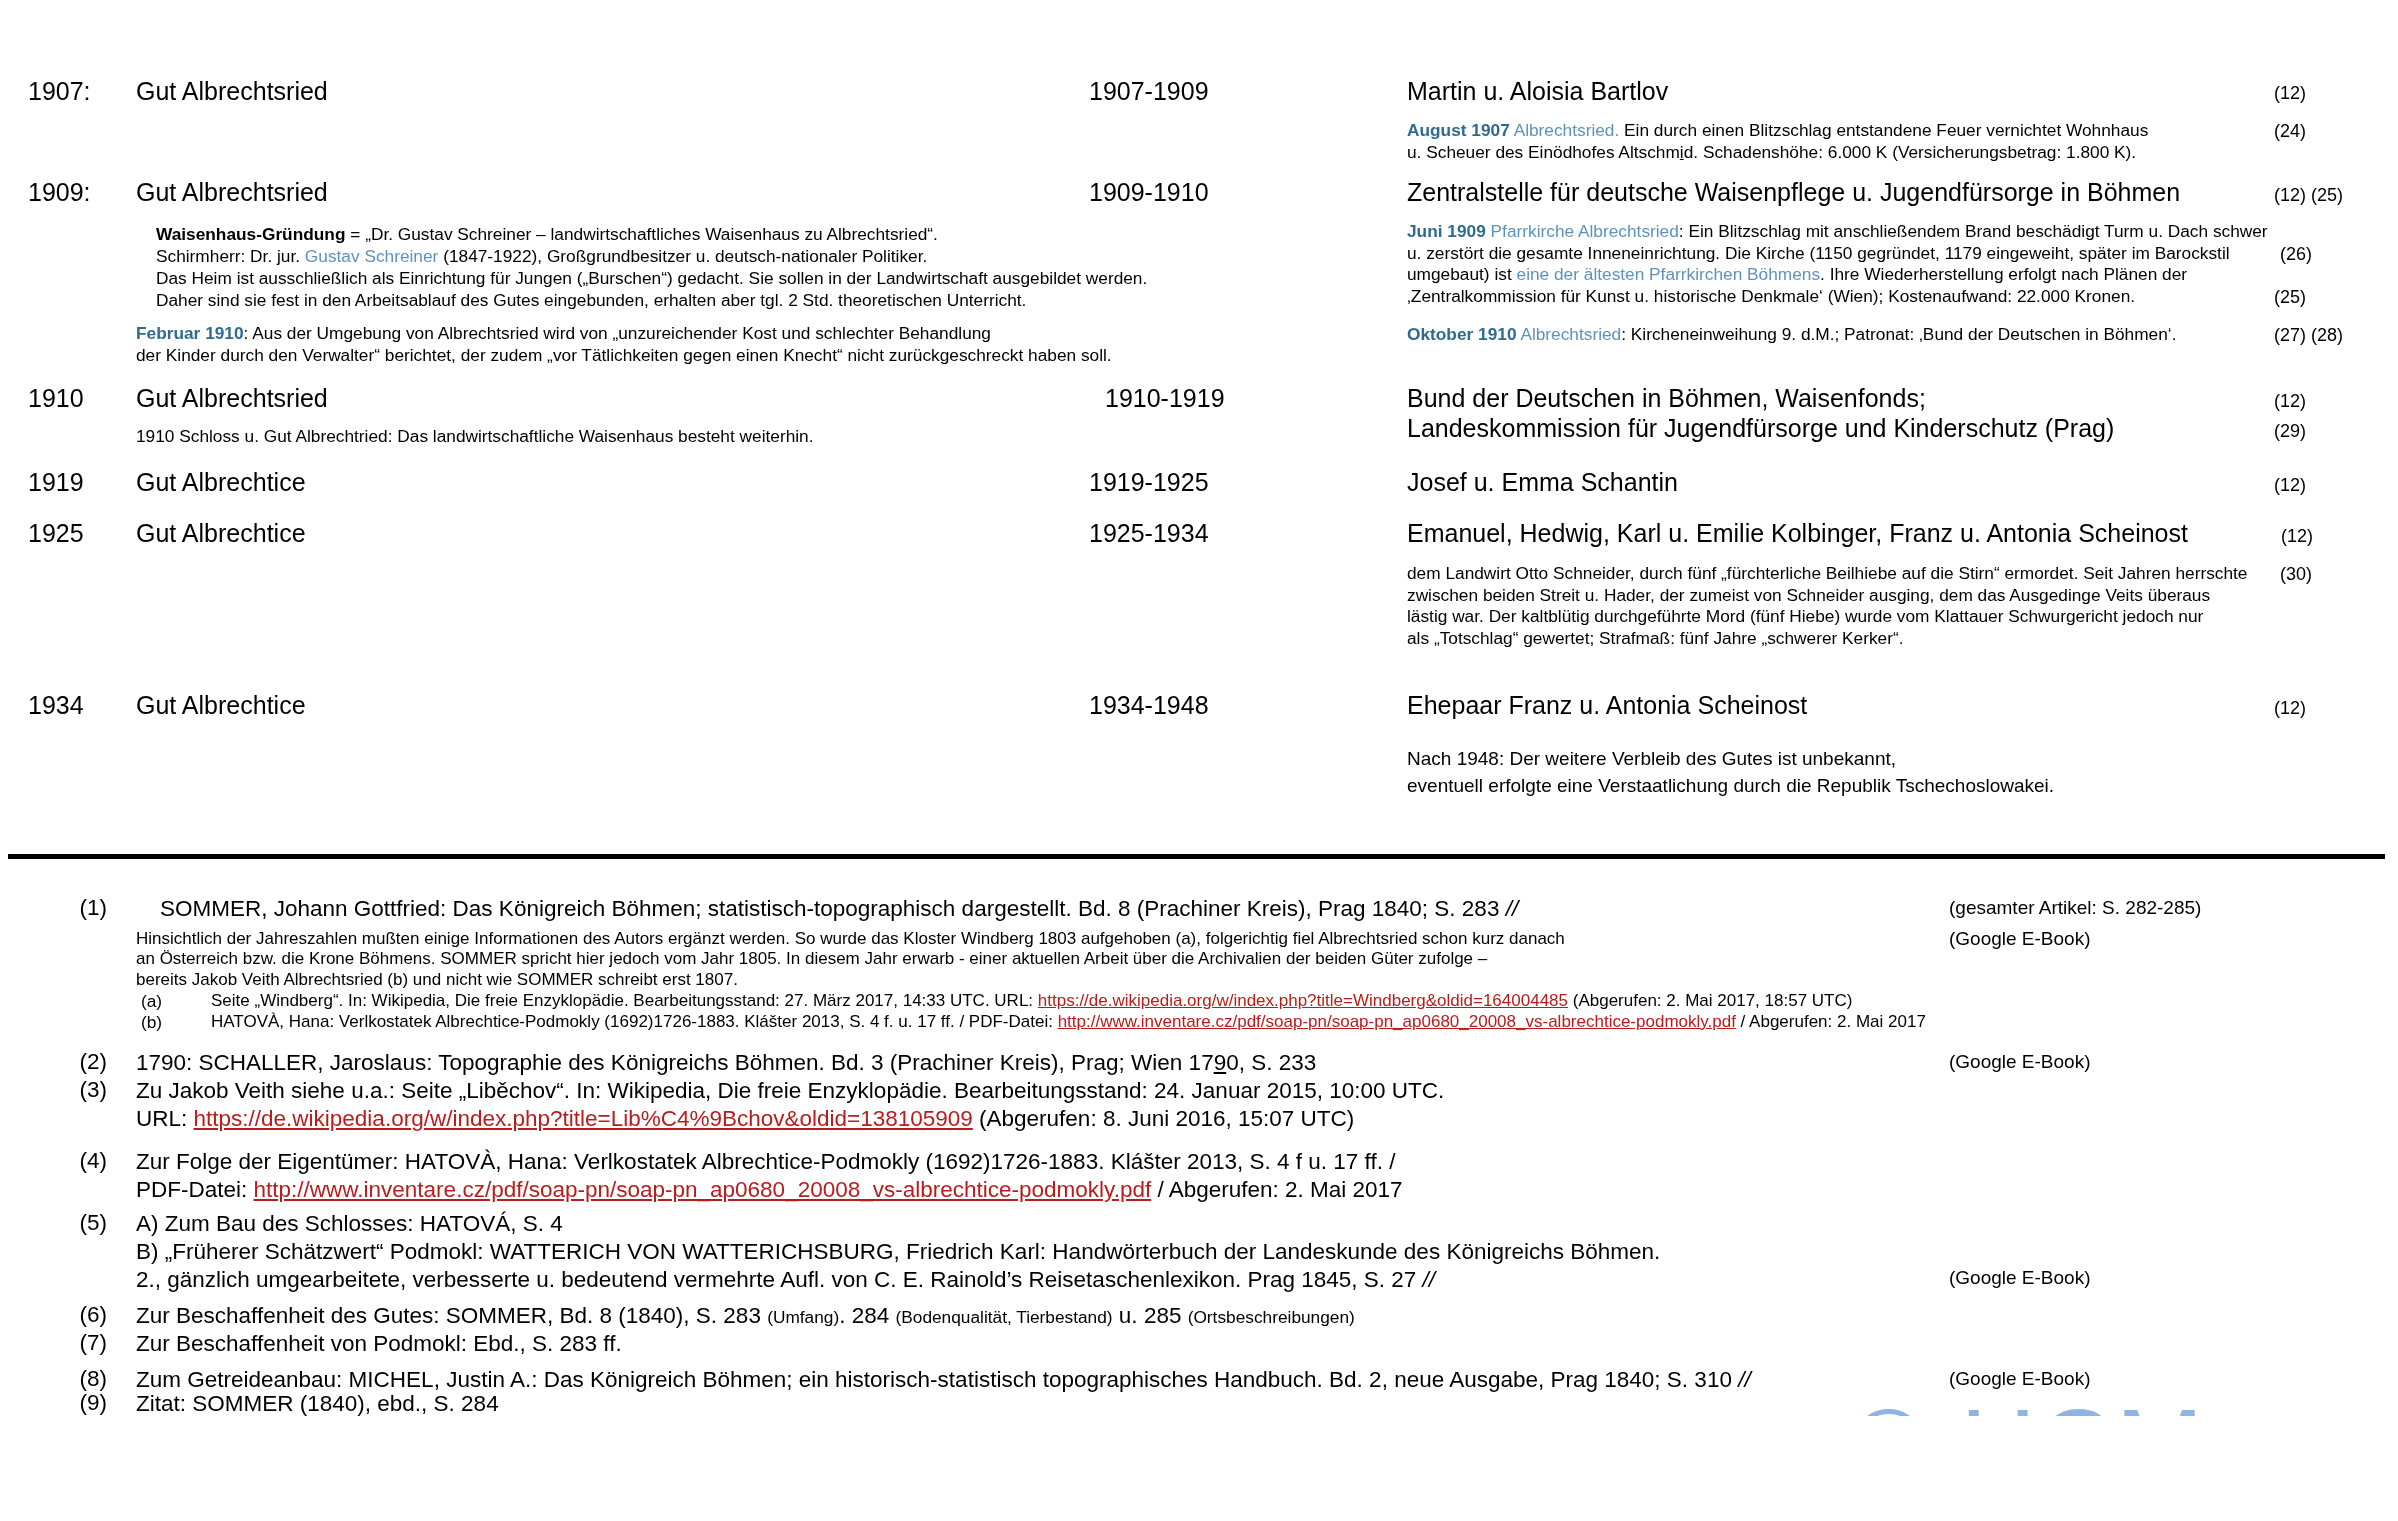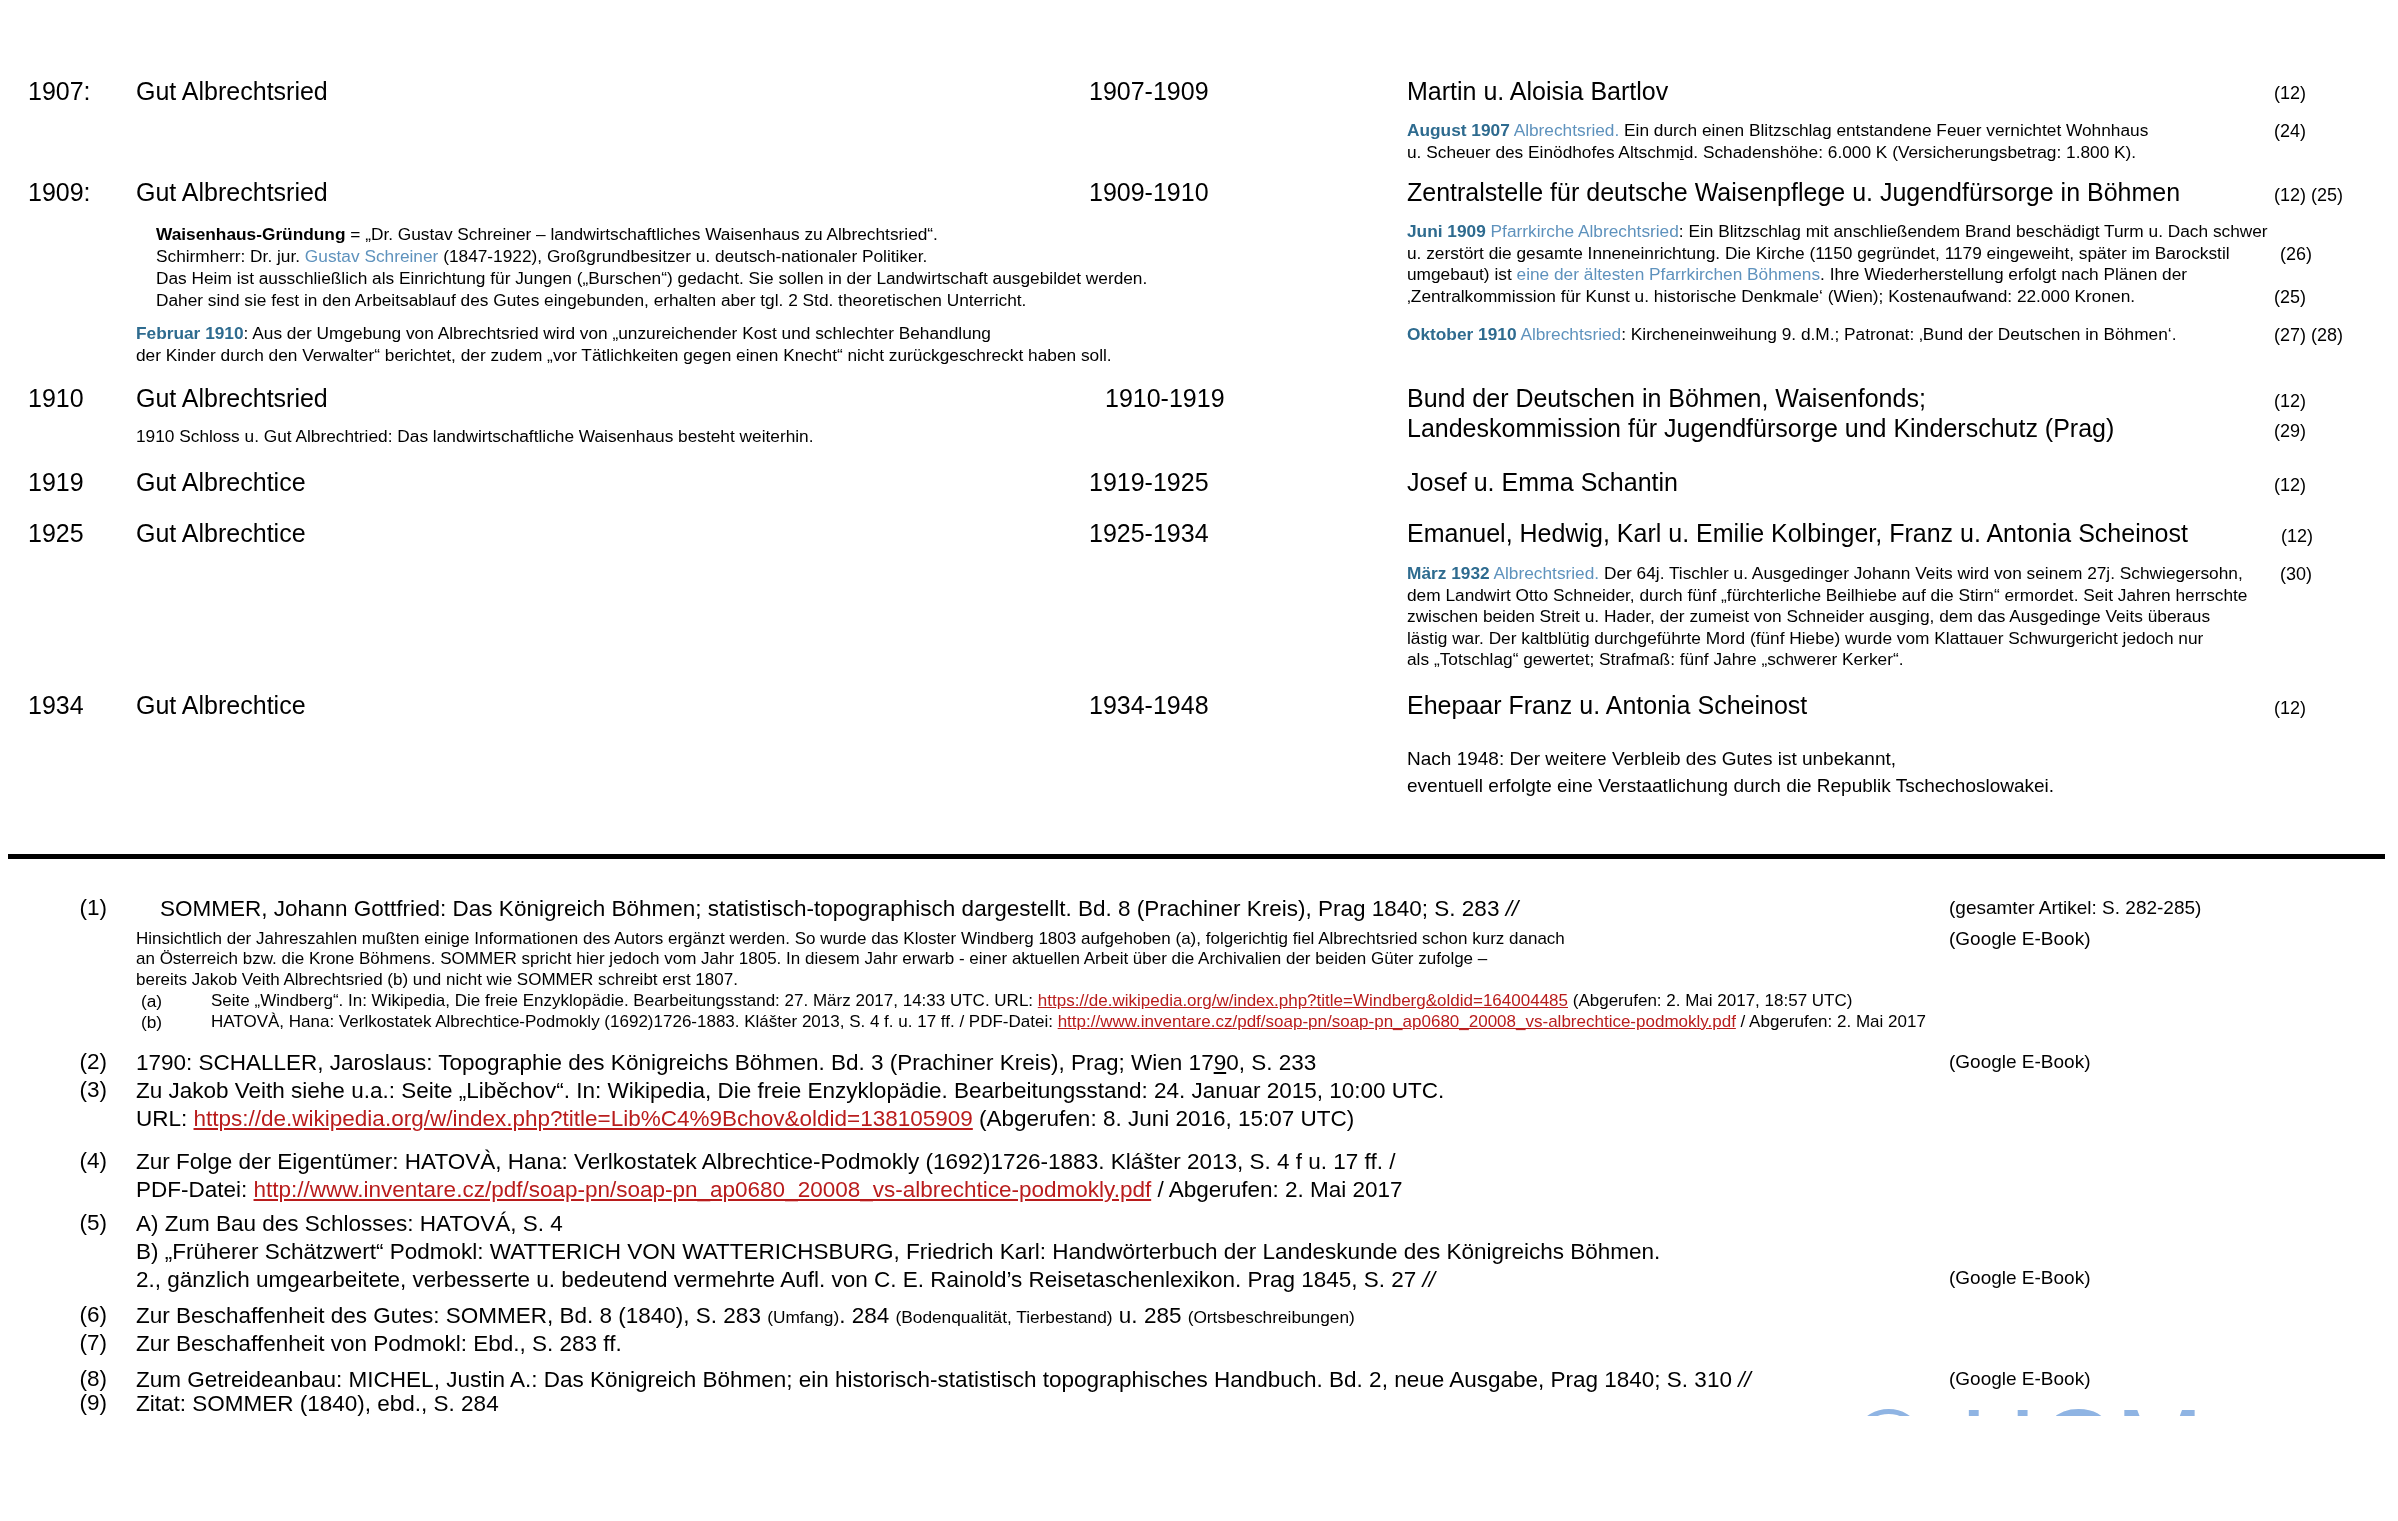--- a/index.html
+++ b/index.html
@@ -97,23 +97,20 @@
   <div class="abs row-main" style="left:1407px;top:468px;">Josef u. Emma Schantin</div>
   <div class="abs ref" style="left:2274px;top:475px;">(12)</div>
 
   <div class="abs row-main" style="left:28px;top:519px;">1925</div>
   <div class="abs row-main" style="left:136px;top:519px;">Gut Albrechtice</div>
   <div class="abs row-main" style="left:1089px;top:519px;">1925-1934</div>
   <div class="abs row-main" style="left:1407px;top:519px;text-align:right;">Emanuel, Hedwig, Karl u. Emilie Kolbinger, Franz u. Antonia Scheinost</div>
   <div class="abs ref" style="left:2281px;top:526px;">(12)</div>
 
   <div class="abs nnote" style="left:1407px;top:563px;">
-    <div class="ln"><span class="date">März 1932</span>
-      <span class="place">Albrechtsried.</span>
-      <span>Der 64j. Tischler u. Ausgedinger Johann Veits wird von seinem 27j. Schwiegersohn,</span></div>
     <div class="ln">dem Landwirt Otto Schneider, durch fünf „fürchterliche Beilhiebe auf die Stirn“ ermordet. Seit Jahren herrschte</div>
     <div class="ln">zwischen beiden Streit u. Hader, der zumeist von Schneider ausging, dem das Ausgedinge Veits überaus</div>
     <div class="ln">lästig war. Der kaltblütig durchgeführte Mord (fünf Hiebe) wurde vom Klattauer Schwurgericht jedoch nur</div>
     <div class="ln">als „Totschlag“ gewertet; Strafmaß: fünf Jahre „schwerer Kerker“.</div>
   </div>
   <div class="abs ref" style="left:2280px;top:564px;">(30)</div>
 
   <div class="abs row-main" style="left:28px;top:691px;">1934</div>
   <div class="abs row-main" style="left:136px;top:691px;">Gut Albrechtice</div>
   <div class="abs row-main" style="left:1089px;top:691px;">1934-1948</div>

